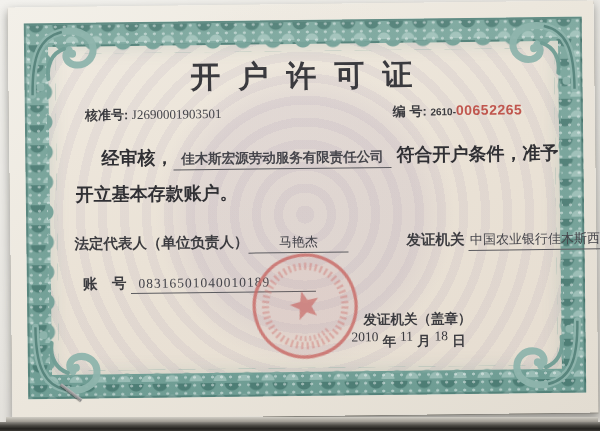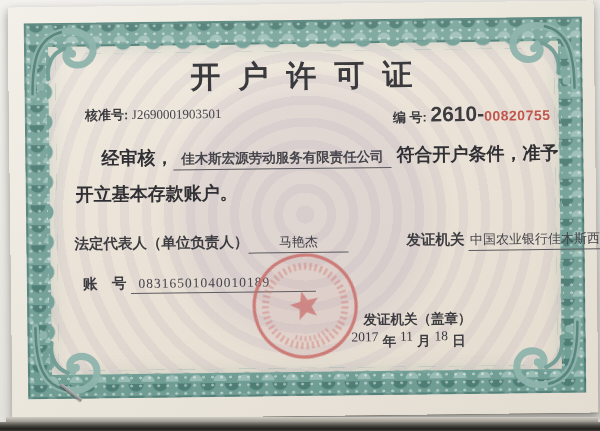--- a/index.html
+++ b/index.html
@@ -76,21 +76,21 @@
     color:#3a3a3e; font-family:"Liberation Serif", serif;
   }
 
   .row { position:absolute; white-space:nowrap; }
   .lbl { font-weight:bold; color:#3c3c40; }
   .val { font-family:"Liberation Serif", serif; color:#45454b; }
   .ul  { display:inline-block; border-bottom:1.5px solid #5c5c60; text-align:center; }
 
   .approval { left:76px; top:100px; font-size:13px; }
   .serial   { left:384px; top:100px; font-size:13px; }
-  .serial .pre { font-weight:bold; color:#3c3c40; font-size:21px; }
+  .serial .pre { font-weight:bold; color:#3c3c40; font-size:10px; }
   .serial .red { color:#c0564e; font-weight:bold; font-size:14px; letter-spacing:.5px; }
 
   .body1 { left:92px;  top:140px; font-size:18px; font-weight:bold; color:#303034; }
   .body1 .company { font-size:13.5px; font-weight:bold; min-width:218px; padding:0 6px 1px; }
   .body2 { left:66px;  top:176px; font-size:18px; font-weight:bold; color:#303034; }
 
   .fields { left:64px; top:228px; font-size:14.5px; }
   .fields .name { min-width:100px; padding-bottom:1px; font-size:13px; }
   .fields .gap  { display:inline-block; width:58px; }
   .fields .bank { min-width:172px; padding-bottom:1px; font-size:13px; }
@@ -162,21 +162,21 @@
     <div class="content">
       <div class="title">开户许可证</div>
 
       <div class="row approval">
         <span class="lbl">核准号:</span>
         <span class="val">J2690001903501</span>
       </div>
 
       <div class="row serial">
         <span class="lbl">编 号:</span>
-        <span class="pre">2610-</span><span class="red">00820755</span>
+        <span class="pre">2610-</span><span class="red">00652265</span>
       </div>
 
       <div class="row body1">
         <span>经审核，</span><span class="val ul company">佳木斯宏源劳动服务有限责任公司</span>
         <span>符合开户条件，准予</span>
       </div>
       <div class="row body2">开立基本存款账户。</div>
 
       <div class="row fields">
         <span class="lbl">法定代表人（单位负责人）</span><span class="val ul name">马艳杰</span><span class="gap"></span><span class="lbl">发证机关</span>
@@ -184,21 +184,21 @@
       </div>
 
       <div class="row account">
         <span class="lbl">账　号</span>
         <span class="val ul acct">08316501040010189</span>
       </div>
 
       <div class="row issuer">发证机关（盖章）</div>
 
       <div class="row dateline">
-        <span class="num">2017</span><span class="unit">年</span><span class="num">11</span><span class="unit">月</span><span class="num">18</span><span class="unit">日</span>
+        <span class="num">2010</span><span class="unit">年</span><span class="num">11</span><span class="unit">月</span><span class="num">18</span><span class="unit">日</span>
       </div>
 
       <svg class="seal" viewBox="0 0 110 110">
         <circle cx="55" cy="55" r="50" fill="#d27b77" opacity="0.07"></circle>
         <circle cx="55" cy="55" r="50" fill="none" stroke="#c96a66" stroke-width="3.2"></circle>
         <circle cx="55" cy="55" r="39" fill="none" stroke="#cf7773" stroke-width="7" stroke-dasharray="2.2 3" opacity="0.55"></circle>
         <path d="M38,82 A30,30 0 0 0 72,82" fill="none" stroke="#cf7773" stroke-width="5" stroke-dasharray="2 2.6" opacity="0.5"></path>
         <path d="M55,40 L58.7,49.9 L69.3,50.4 L61,56.9 L63.8,67.1 L55,61.3 L46.2,67.1 L49,56.9 L40.7,50.4 L51.3,49.9 Z" fill="#c96a66" opacity="0.85"></path>
       </svg>
     </div>

